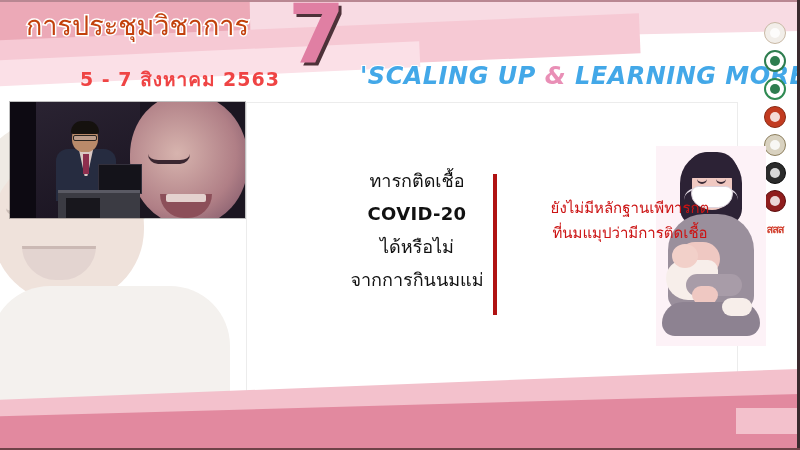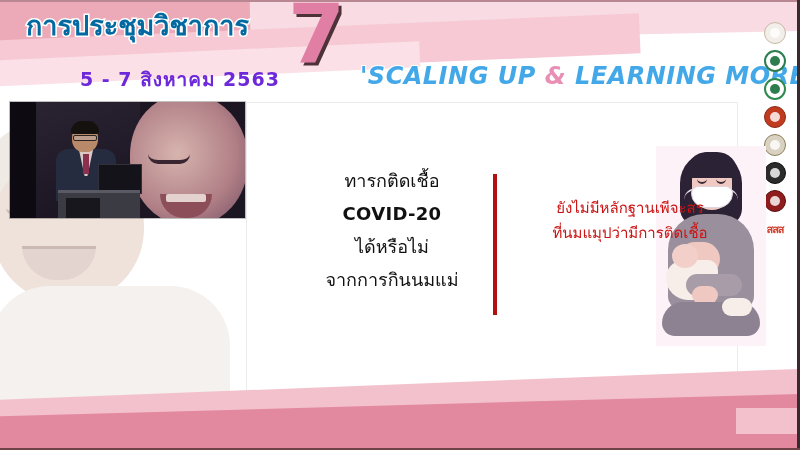--- a/index.html
+++ b/index.html
@@ -66,35 +66,35 @@
   .band-wash {
     position: absolute; top: -10px; left: 250px;
     width: 620px; height: 46px;
     background: #f8dbe3;
     transform: rotate(-1.2deg);
   }
 
   
   .hdr-title-1, .hdr-title-2 {
     position: absolute;
-    font-weight: bold;
-    color: #0369a1;
+    font-weight: normal;
+    color: #c2410c;
     letter-spacing: 0px;
     white-space: nowrap;
     z-index: 6;
     -webkit-text-stroke: 3px #ffffff;
     paint-order: stroke fill;
   }
   .hdr-title-1 { top: 4px; left: 26px; font-size: 27px; }
   .hdr-title-2 { top: 33px; left: 14px; font-size: 27px; }
 
   .hdr-date {
     position: absolute; top: 64px; left: 80px;
     font-size: 19px; font-weight: bold;
-    color: #6d28d9;
+    color: #ef4444;
     letter-spacing: 1px;
     white-space: nowrap;
     z-index: 7;
   }
 
   .hdr-seven {
     position: absolute; top: -6px; left: 288px;
     font-size: 82px; font-weight: bold;
     color: #e07fa3;
     line-height: 1;
@@ -291,21 +291,21 @@
   .content-panel {
     position: absolute; top: 102px; left: 246px;
     width: 492px; height: 292px;
     background: #ffffff;
     border: 1px solid #ececec;
     z-index: 10;
   }
 
   
   .question-block {
-    position: absolute; top: 164px; left: 307px;
+    position: absolute; top: 164px; left: 332px;
     width: 170px;
     text-align: center;
     z-index: 20;
     color: #111111;
     font-size: 18px;
     line-height: 33px;
     white-space: nowrap;
   }
   .question-block .q-line { display: block; }
   .question-block .q-en { font-weight: bold; letter-spacing: 0.3px; }
@@ -560,21 +560,21 @@
   <div class="question-block">
     <span class="q-line">ทารกติดเชื้อ</span>
     <span class="q-line q-en">COVID-20</span>
     <span class="q-line">ได้หรือไม่</span>
     <span class="q-line">จากการกินนมแม่</span>
   </div>
 
   <div class="divider"></div>
 
   <div class="answer-block">
-    <span class="a-line">ยังไม่มีหลักฐานเพีจะสร</span>
+    <span class="a-line">ยังไม่มีหลักฐานเพีทารกต</span>
     <span class="a-line">ที่นมแมุปว่ามีการติดเชื้อ</span>
   </div>
 
   <div class="slide-no">6</div>
 
   <div class="foot-light"></div>
   <div class="foot-dark"></div>
   <div class="foot-solid"></div>
   <div class="foot-right-light"></div>
 

